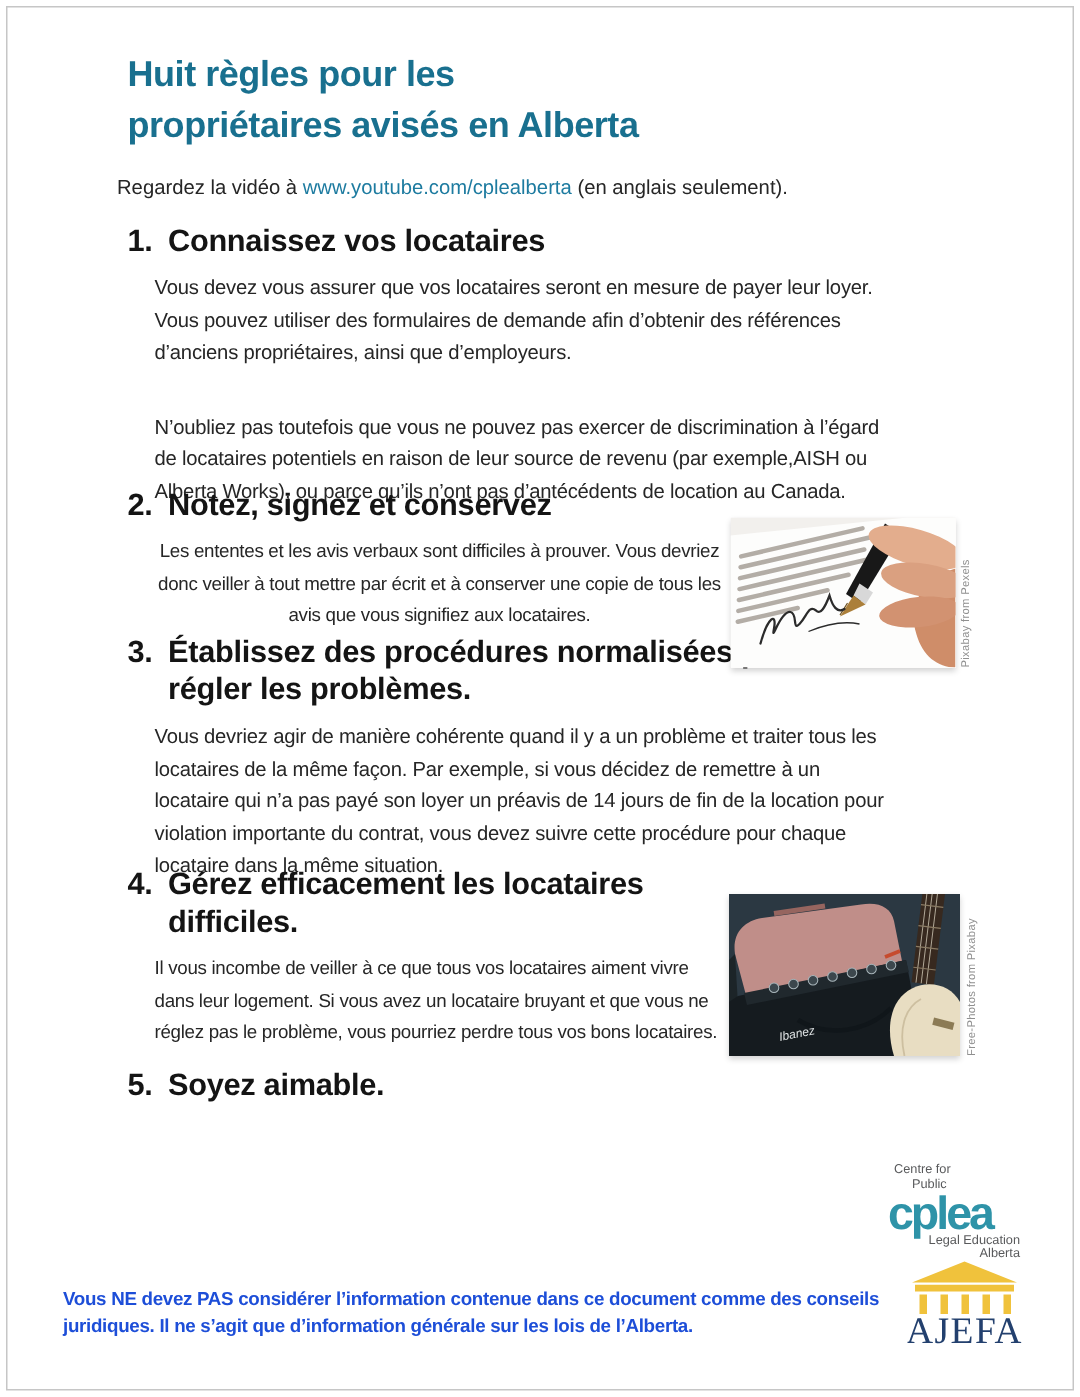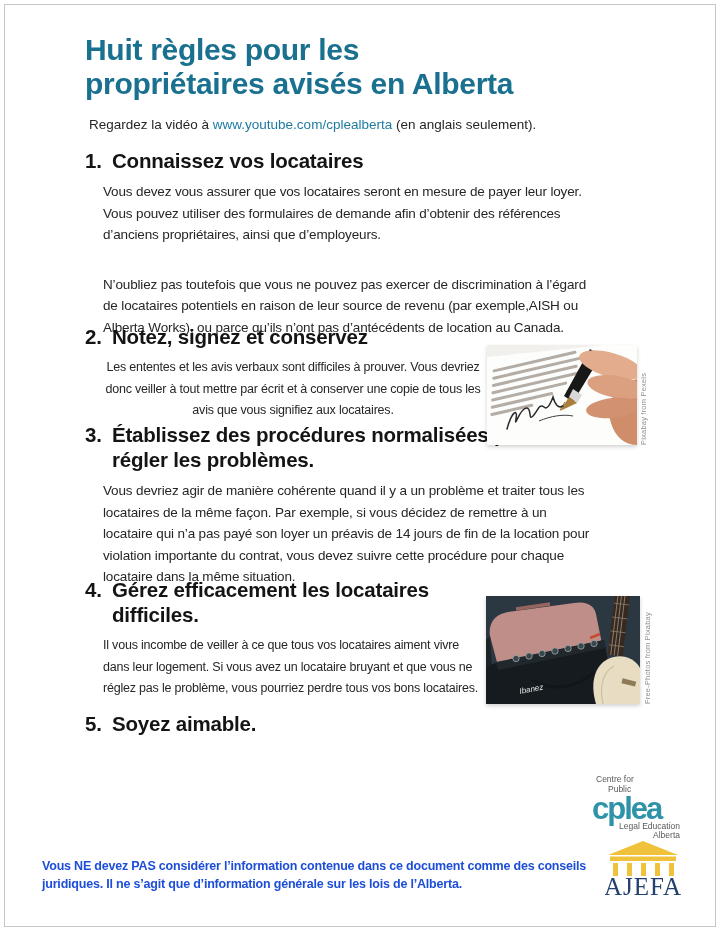--- a/index.html
+++ b/index.html
@@ -1,24 +1,24 @@
 <!DOCTYPE html>
 <html><head>
 <meta charset="utf-8">
 <style>
   * { margin:0; padding:0; box-sizing:border-box; }
   html,body { width:720px; height:931px; background:#ffffff; }
   body { font-family:"Liberation Sans", sans-serif; position:relative; overflow:hidden; }
   .sheet { position:absolute; inset:4px; border:1px solid #c6c6c6; background:#fff; }
 
-  .doc-title { position:absolute; left:85px; top:33px; font-size:30px; font-weight:bold;
+  .doc-title { position:absolute; left:85px; top:33px; font-size:24px; font-weight:bold;
                color:#19708f; line-height:34px; letter-spacing:-0.3px; }
   .doc-title span { display:block; }
 
-  .intro { position:absolute; left:89px; top:117px; font-size:13.5px; color:#262626; }
+  .intro { position:absolute; left:78px; top:117px; font-size:13.5px; color:#262626; }
   .intro .yt-link { color:#1d7ba0; text-decoration:none; }
 
   .section { position:absolute; left:85px; color:#262626; }
   .sec-head { display:flex; font-weight:bold; font-size:20.5px; line-height:25px;
               color:#141414; letter-spacing:-0.2px; }
   .sec-num { width:27px; flex:none; }
   .sec-body { margin-left:18px; margin-top:8px; font-size:13.5px; line-height:21.5px;
               letter-spacing:-0.15px; }
   .sec-body p + p { margin-top:28px; }
 

